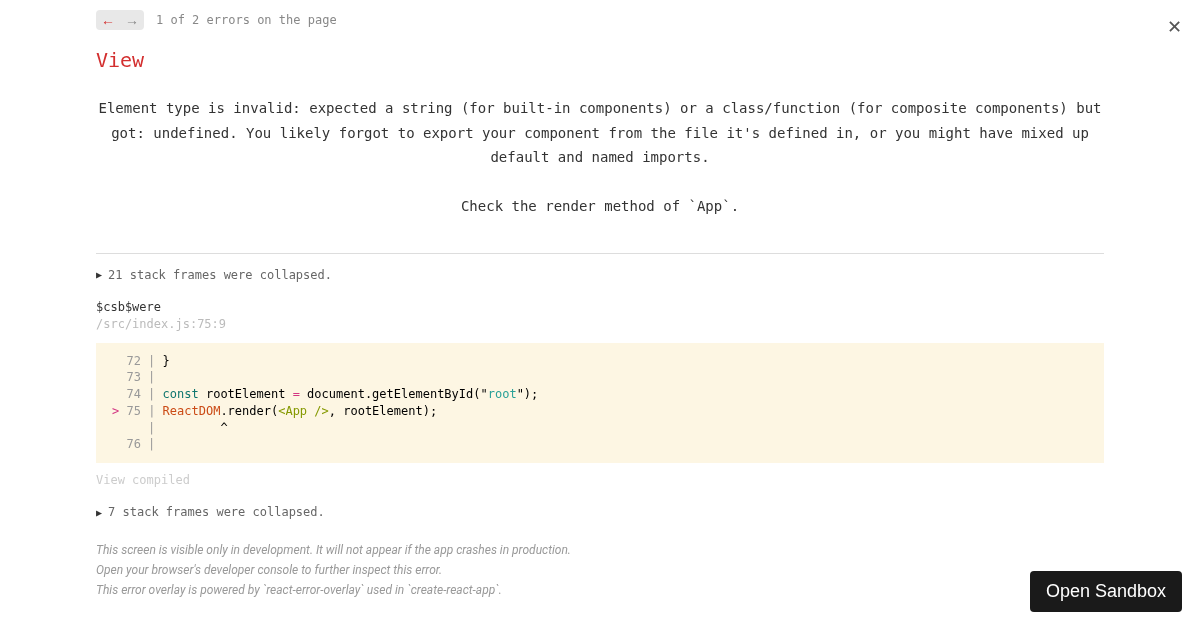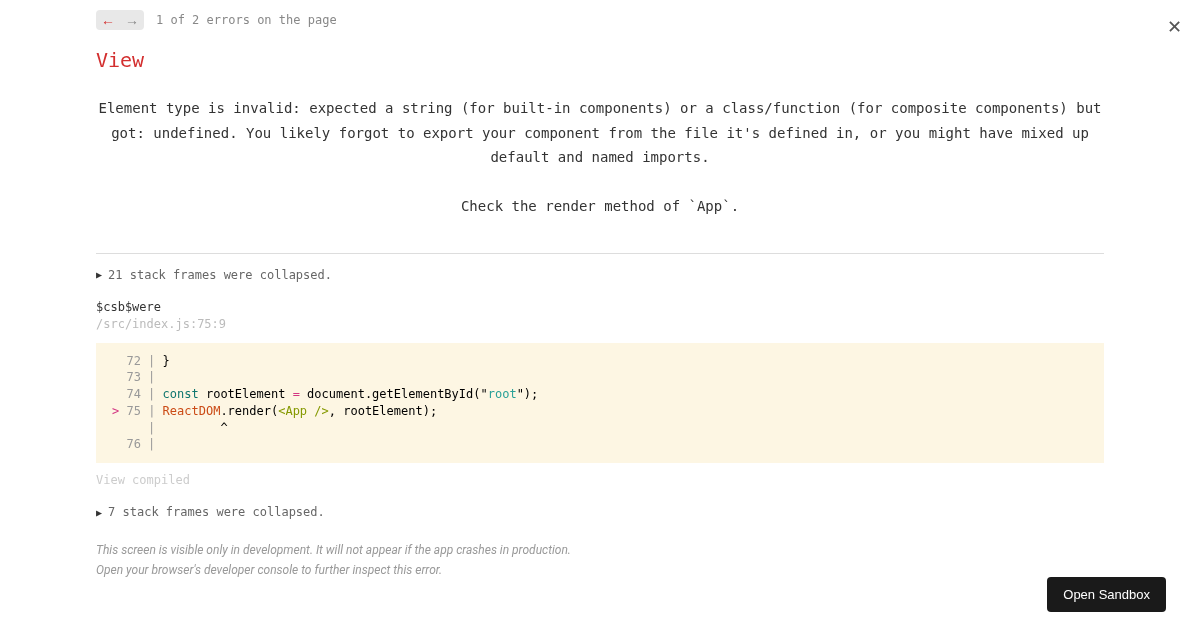--- a/index.html
+++ b/index.html
@@ -141,27 +141,27 @@
       line-height: 1.5;
       margin-top: 22px;
     }
     .footer-text div {
       margin-bottom: 2px;
       font-style: italic;
     }
     .open-sandbox {
       position: absolute;
       bottom: 18px;
-      right: 34px;
+      right: 18px;
       background: #1a1a1a;
       color: #fff;
       border: none;
       padding: 10px 16px;
       border-radius: 4px;
-      font-size: 13px;
+      font-size: 18px;
       cursor: pointer;
     }
   </style>
 </head>
 <body>
 
 <div class="container">
   <div class="top-bar">
     <div class="nav-buttons">
       <div class="nav-btn">←</div>
@@ -191,20 +191,21 @@
   <div class="view-compiled">View compiled</div>
 
   <div class="collapse-line">
     <span class="triangle">▶</span>
     <span>7 stack frames were collapsed.</span>
   </div>
 
   <div class="footer-text">
     <div>This screen is visible only in development. It will not appear if the app crashes in production.</div>
     <div>Open your browser's developer console to further inspect this error.</div>
+    <div>This error overlay is powered by `react-error-overlay` used in `create-react-app`.</div>
   </div>
 </div>
 
 <button class="close-btn">
   <span>✕</span>
 </button>
 
 <button class="open-sandbox">Open Sandbox</button>
 
 </body></html>

